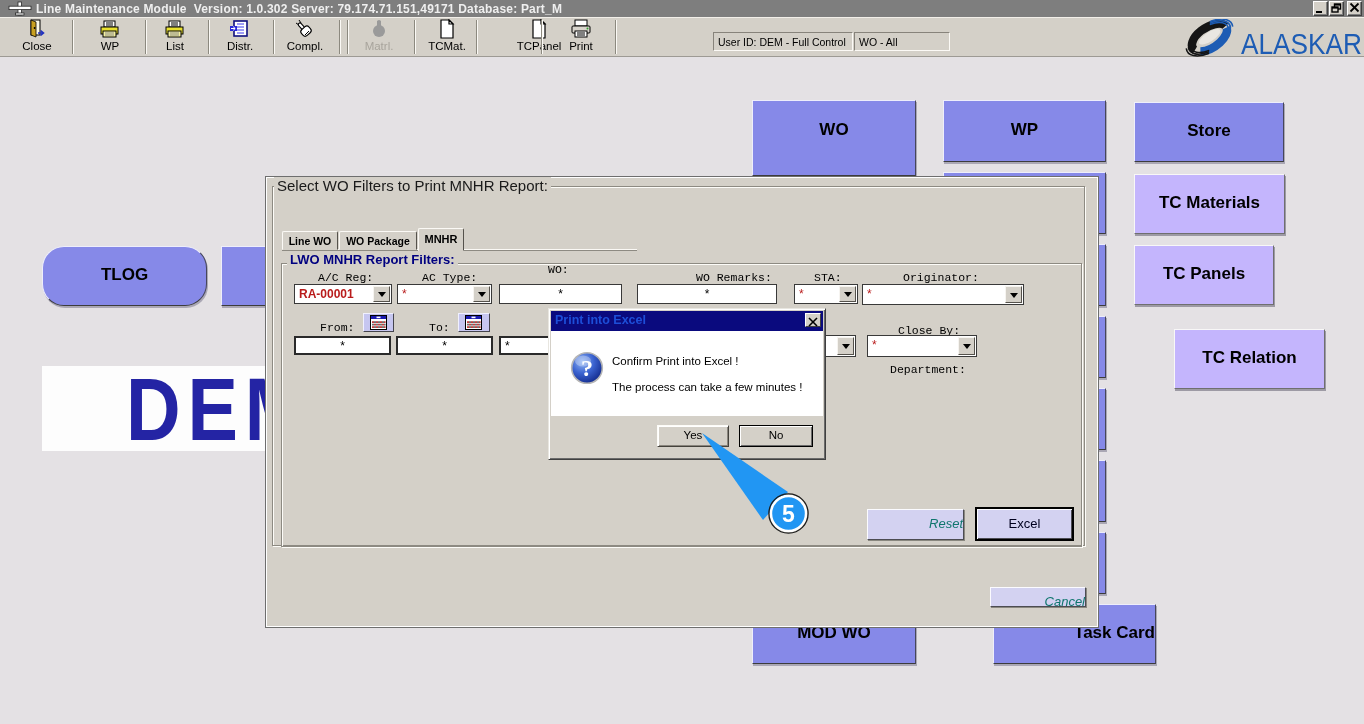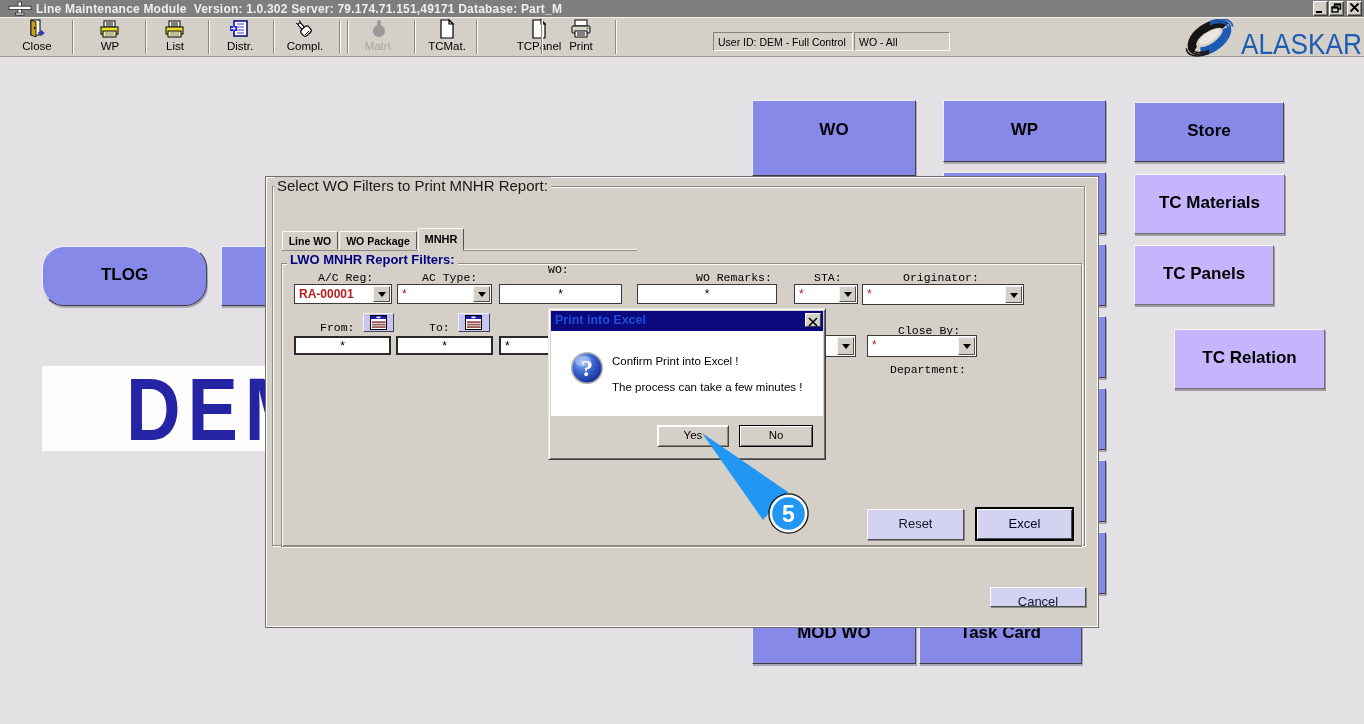--- a/index.html
+++ b/index.html
@@ -24,21 +24,21 @@
 .grayb  { background:#c4b5fd; border:1px solid; border-color:#f8f7f7 #6f6f6f #6f6f6f #f8f7f7; box-shadow:1px 2px 0 #9d9aa4; }
 
 .raised { background:#d4d0c8; }
 .field { background:#fff; border:1px solid #393939; font-size:12px; color:#000; }
 .groupbox { border:1px solid #8d8a82; box-shadow:1px 1px 0 #fdfcf8, inset 1px 1px 0 #fdfcf8; }
 .lbl { font-size:11.5px; color:#000; white-space:nowrap;font-family:Liberation Mono, monospace; }
 .combo { background:#fff; border:1px solid #393939; }
 .combo .arr { position:absolute; right:1px; top:1px; bottom:1px; width:17px; background:#d4d0c8; border:1px solid; border-color:#f6f4f0 #55524c #55524c #f6f4f0; }
 .combo .arr:after { content:""; position:absolute; left:50%; top:50%; margin:-2px 0 0 -4px; border:4px solid transparent; border-top:5px solid #000; }
 .combo .ctext { position:absolute; left:4px; top:2px; font-size:12px; color:#b91c1c; }
-.lavbtn { background:#d3d2f1; border:1px solid; border-color:#fbfbff #4c4c52 #4c4c52 #fbfbff; box-shadow:1px 1px 0 #8a8880; color:#0f172a; font-size:13px; text-align:center; }
+.lavbtn { background:#d3d2f1; border:1px solid; border-color:#fbfbff #4c4c52 #4c4c52 #fbfbff; box-shadow:1px 1px 0 #8a8880; color:#0f766e; font-size:13px; text-align:right;font-style:italic; }
 .tab { background:#d4d0c8; border:1px solid; border-color:#fbf9f5 #55524c #d4d0c8 #fbf9f5; border-radius:2px 2px 0 0; font-size:10.5px; font-weight:bold; text-align:center; color:#000; }
 </style>
 </head>
 <body>
 
 <div class="abs" id="titlebar"></div>
 <svg class="abs" style="left:8px;top:1px" width="24" height="15" viewBox="0 0 24 15">
  <g fill="#ffffff" stroke="#2b2b2b" stroke-width="0.8">
   <rect x="10" y="1" width="3.4" height="13"></rect>
   <rect x="1" y="5.2" width="22" height="3.4"></rect>
@@ -194,21 +194,21 @@
 
 <div class="abs gbtn purple" style="left:752px;top:100px;width:164px;height:76px;line-height:58px;">WO</div>
 <div class="abs gbtn purple" style="left:943px;top:100px;width:163px;height:62px;line-height:58px;">WP</div>
 <div class="abs gbtn purple" style="left:943px;top:172px;width:163px;height:62px;"></div>
 <div class="abs gbtn purple" style="left:943px;top:244px;width:163px;height:62px;"></div>
 <div class="abs gbtn purple" style="left:943px;top:316px;width:163px;height:62px;"></div>
 <div class="abs gbtn purple" style="left:943px;top:388px;width:163px;height:62px;"></div>
 <div class="abs gbtn purple" style="left:943px;top:460px;width:163px;height:62px;"></div>
 <div class="abs gbtn purple" style="left:943px;top:532px;width:163px;height:62px;"></div>
 <div class="abs gbtn purple" style="left:752px;top:604px;width:164px;height:60px;line-height:56px;">MOD WO</div>
-<div class="abs gbtn purple" style="left:919px;top:604px;width:163px;height:60px;line-height:56px;">Task Card</div>
+<div class="abs gbtn purple" style="left:993px;top:604px;width:163px;height:60px;line-height:56px;text-align:right;">Task Card</div>
 <div class="abs gbtn purple" style="left:1134px;top:102px;width:150px;height:60px;line-height:56px;">Store</div>
 <div class="abs gbtn grayb" style="left:1134px;top:174px;width:151px;height:60px;line-height:56px;">TC Materials</div>
 <div class="abs gbtn grayb" style="left:1134px;top:245px;width:140px;height:60px;line-height:56px;">TC Panels</div>
 <div class="abs gbtn grayb" style="left:1134px;top:329px;width:151px;height:60px;line-height:56px;margin-left:40px;">TC Relation</div>
 <div class="abs gbtn purple" style="left:42px;top:246px;width:165px;height:60px;line-height:56px;border-radius:22px;">TLOG</div>
 <div class="abs gbtn purple" style="left:221px;top:246px;width:166px;height:60px;line-height:56px;"></div>
 <div class="abs" style="left:42px;top:366px;width:230px;height:85px;background:#fdfdfd;"></div>
 <div class="abs" style="left:126px;top:365px;font-size:89px;font-weight:bold;color:#2424a4;line-height:89px;letter-spacing:8px;transform:scaleX(0.85);transform-origin:0 0;">DEMO</div>
 
 <div class="abs raised" id="maindlg" style="left:265px;top:176px;width:834px;height:452px;border:1px solid #6e6e6e;box-shadow:inset 1px 1px 0 #fff, inset -1px -1px 0 #fff;"></div>

